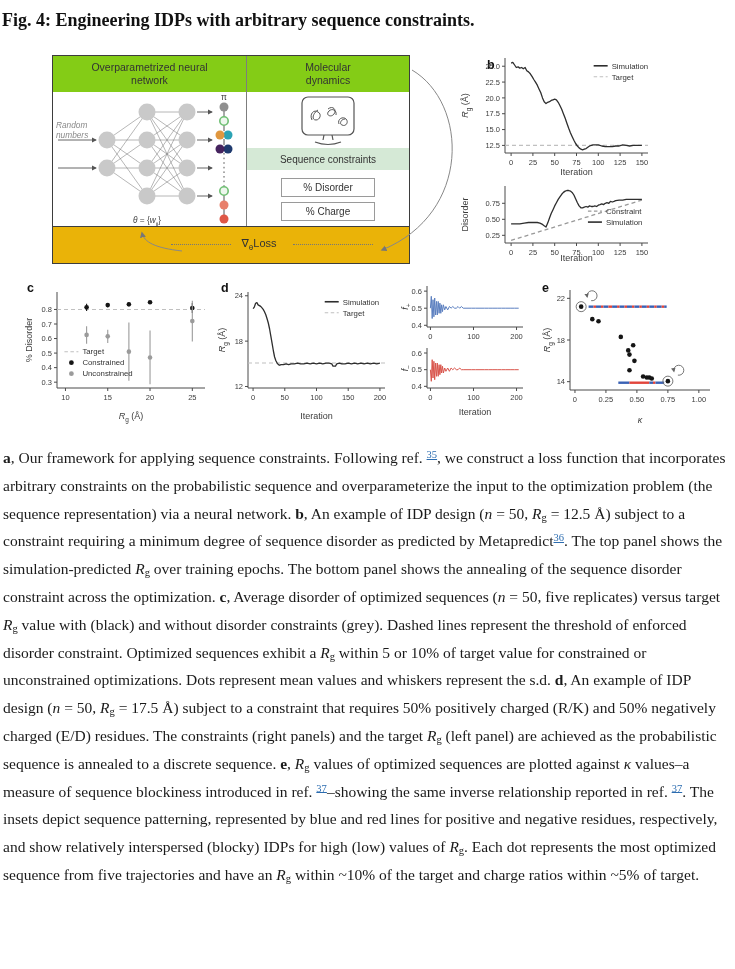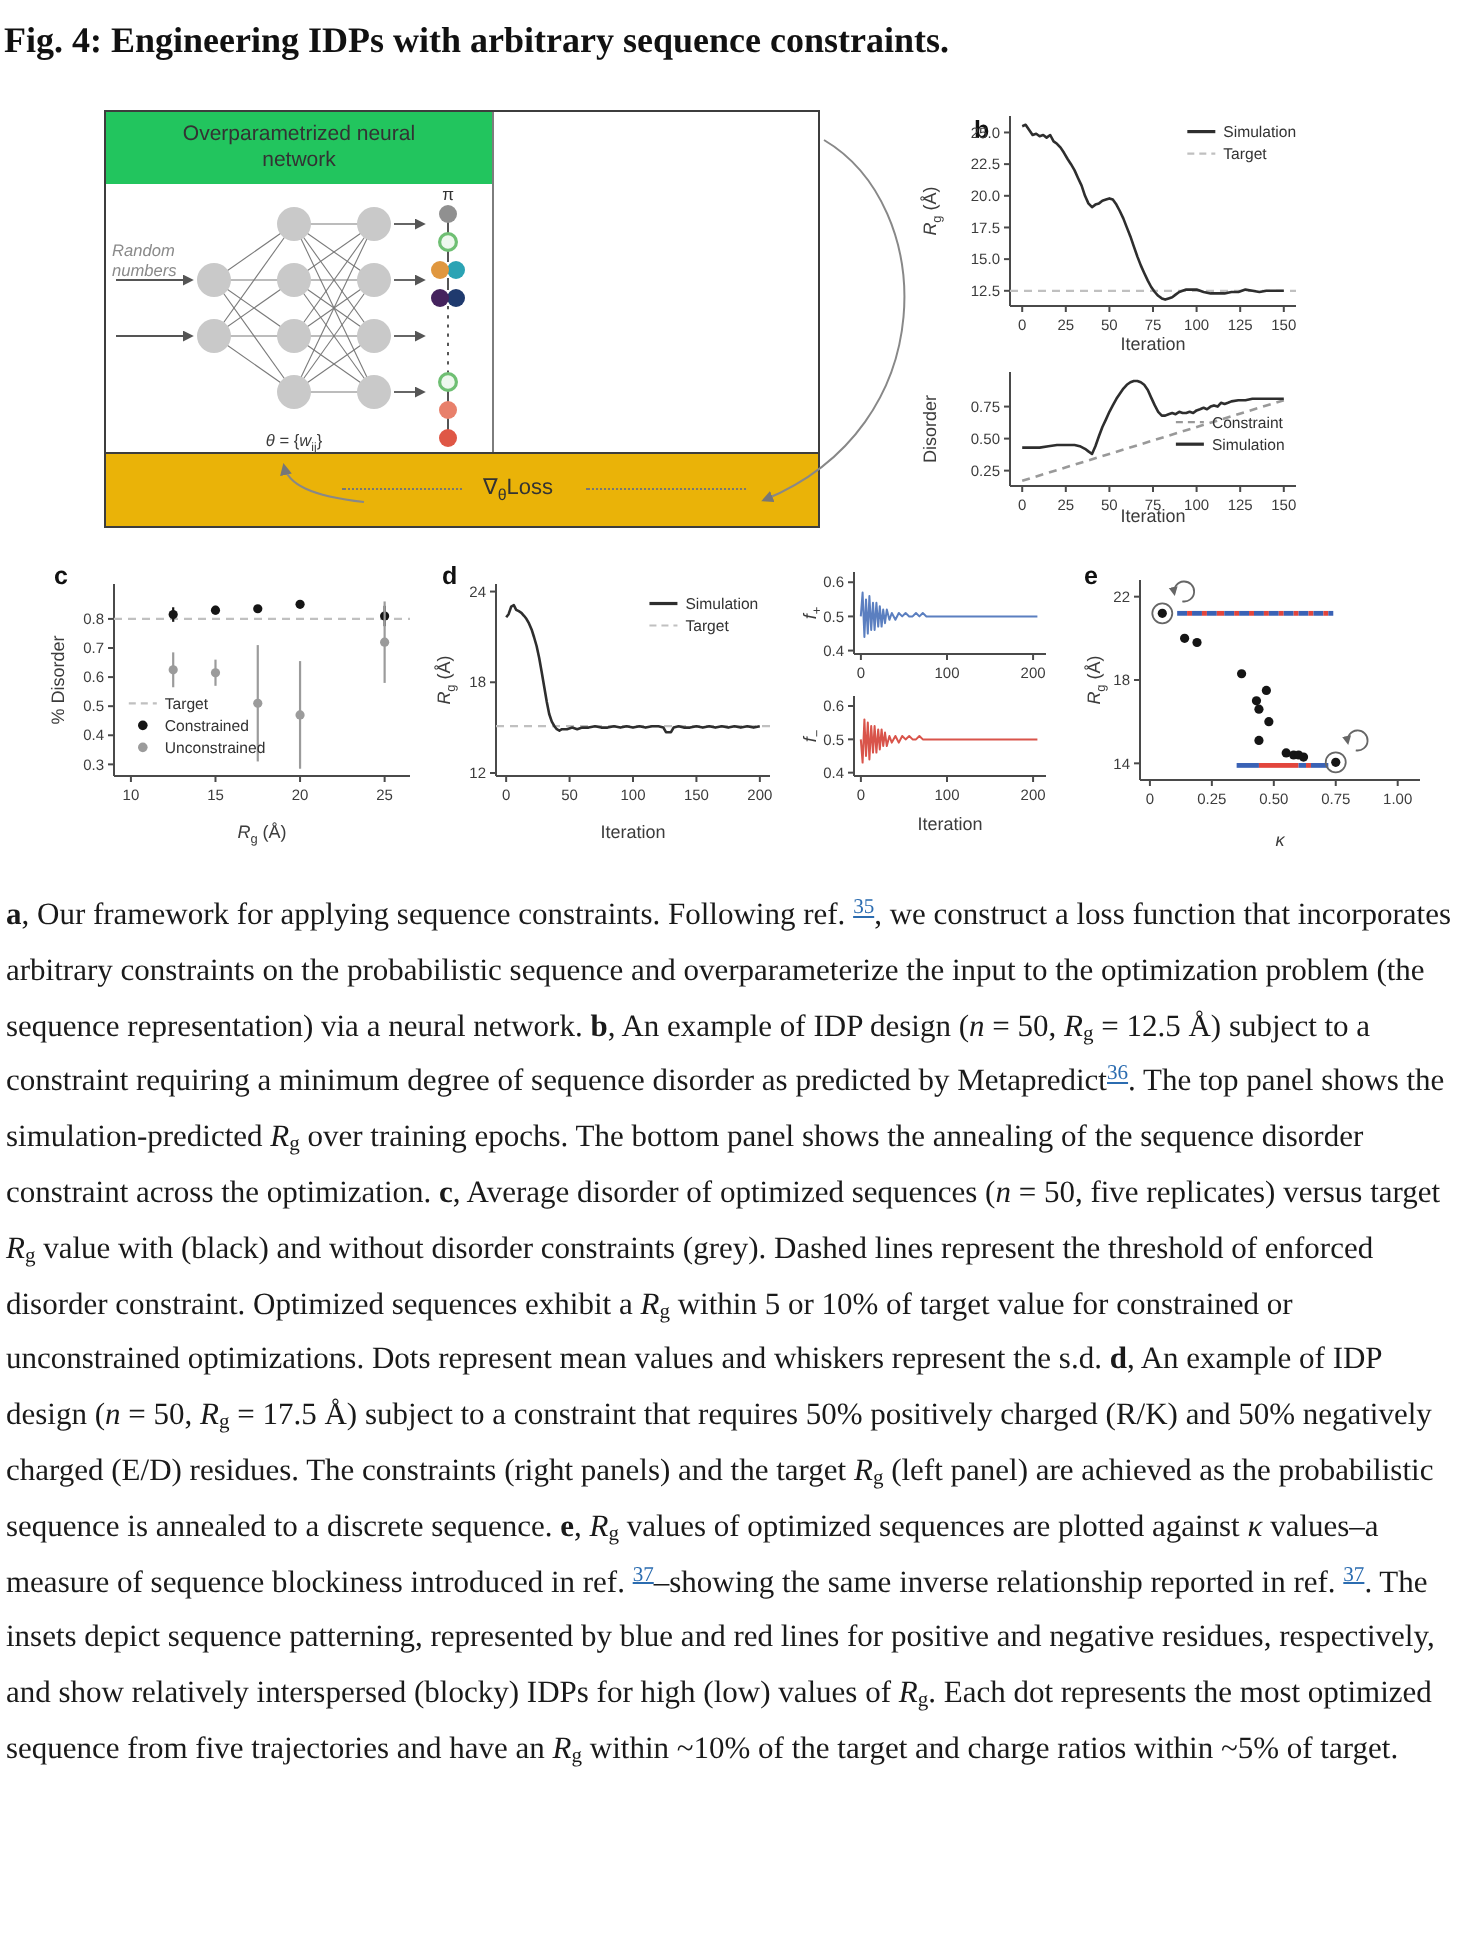--- a/index.html
+++ b/index.html
@@ -7,21 +7,21 @@
         font-family:"Liberation Sans",sans-serif;color:#222;}
   .fig-title{position:absolute;left:2px;top:10px;font-family:"Liberation Serif",serif;
              font-weight:bold;font-size:18px;color:#111;}
   .figure-area{position:absolute;left:0;top:0;width:735px;height:432px;}
   .plabel{position:absolute;font-size:12.5px;font-weight:bold;color:#111;}
   
   .pa-box{position:absolute;left:52px;top:55px;width:358px;height:209px;border:1.4px solid #3d3d3d;box-sizing:border-box;background:#fff;}
   .pa-col{position:absolute;top:0;height:170px;box-sizing:border-box;}
   .pa-left{left:0;width:194px;border-right:1.2px solid #7d7d7d;}
   .pa-right{left:194px;right:0;}
-  .pa-header{height:36px;background:#22c55e;display:flex;align-items:center;justify-content:center;
+  .pa-header{height:36px;background:#84cc16;display:flex;align-items:center;justify-content:center;
              text-align:center;font-size:10.5px;color:#333;line-height:1.25;}
   .pa-left .pa-header{padding:0 30px;}
   .pa-right .pa-header{padding:0 42px;}
   .pa-body{position:relative;height:134px;background:#fff;}
   .seq-band{position:absolute;left:0;right:0;top:56px;height:22px;background:#d5e9d6;
             display:flex;align-items:center;justify-content:center;font-size:10px;color:#333;}
   .cbox{position:absolute;left:50%;transform:translateX(-50%);width:94px;height:19px;border:1px solid #9a9a9a;
         background:#fff;display:flex;align-items:center;justify-content:center;font-size:10px;color:#333;box-sizing:border-box;}
   .cbox.b1{top:86px;} .cbox.b2{top:110px;}
   .monitor{position:absolute;left:50%;transform:translateX(-50%);top:3px;}
@@ -121,20 +121,35 @@
               <circle cx="167" cy="43" r="4.5" fill="#e0973f"></circle>
               <circle cx="175" cy="57" r="4.5" fill="#1f3a6e"></circle>
               <circle cx="167" cy="57" r="4.5" fill="#45235e"></circle>
               <circle cx="171" cy="99" r="4.2" fill="#eef7ee" stroke="#6fbf73" stroke-width="1.6"></circle>
               <circle cx="171" cy="113" r="4.5" fill="#e8806b"></circle>
               <circle cx="171" cy="127" r="4.5" fill="#df5746"></circle>
             </svg>
         </div>
       </div>
       <div class="pa-col pa-right">
+        <div class="pa-header">Molecular dynamics</div>
+        <div class="pa-body">
+          <svg class="monitor" width="60" height="52" viewBox="0 0 60 52">
+            <rect x="4" y="2" width="52" height="38" rx="6" fill="#ffffff" stroke="#555" stroke-width="1.2"></rect>
+            <path d="M14 25 c-3 -6 2 -11 6 -8 c4 2 2 8 -2 8 c-5 0 -3 -7 2 -10" fill="none" stroke="#555" stroke-width="1"></path>
+            <path d="M30 14 c5 -4 9 1 6 5 c-3 4 -9 1 -5 -3 c3 -3 8 -1 7 4" fill="none" stroke="#555" stroke-width="1"></path>
+            <path d="M41 29 c-2 -5 4 -8 7 -5 c3 3 0 8 -4 6 c-3 -1 -1 -6 3 -6" fill="none" stroke="#555" stroke-width="1"></path>
+            <line x1="26" y1="40" x2="25" y2="45" stroke="#555" stroke-width="1.2"></line>
+            <line x1="34" y1="40" x2="35" y2="45" stroke="#555" stroke-width="1.2"></line>
+            <path d="M17 47 q13 5 26 0" fill="none" stroke="#555" stroke-width="1.2"></path>
+          </svg>
+          <div class="seq-band">Sequence constraints</div>
+          <div class="cbox b1">% Disorder</div>
+          <div class="cbox b2">% Charge</div>
+        </div>
       </div>
       <div class="pa-loss">
         <span class="dl" style="left:118px;width:60px"></span>
         <span class="loss-label"><span>∇</span><sub>θ</sub><span>Loss</span></span>
         <span class="dl" style="left:240px;width:80px"></span>
       </div>
     </div>
 
     <svg class="pa-overlay" width="445" height="230">
       <defs>

